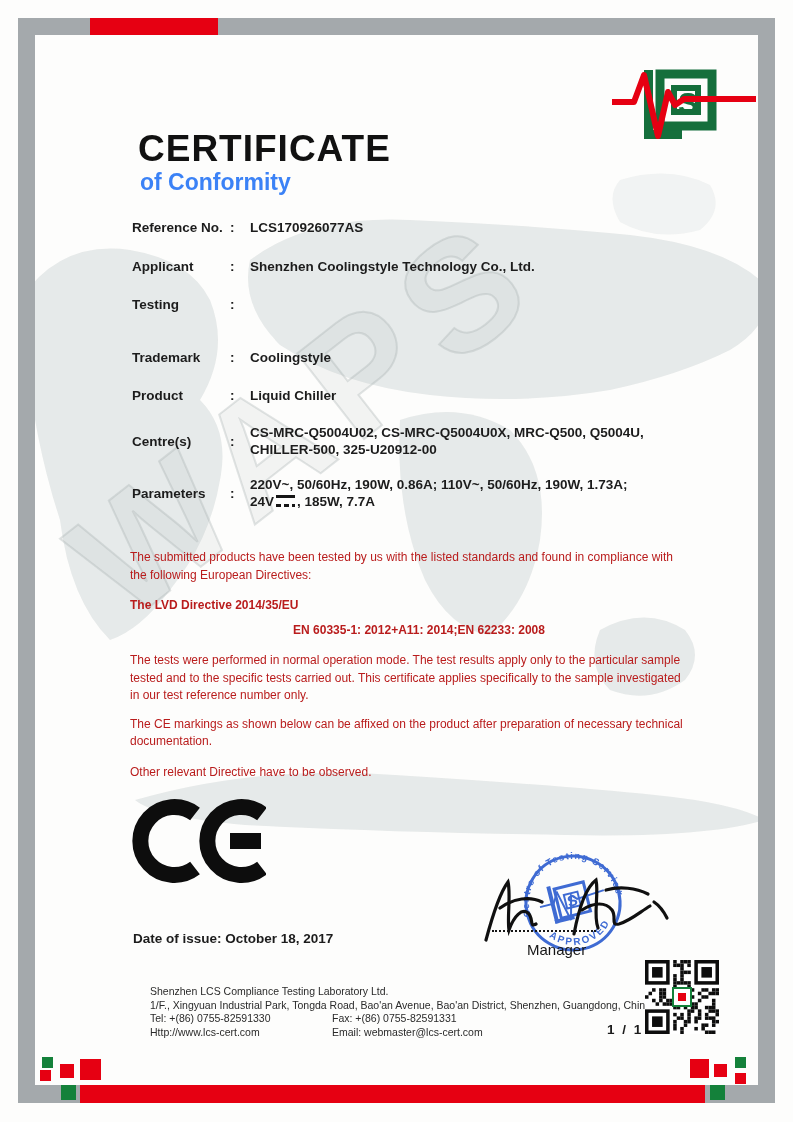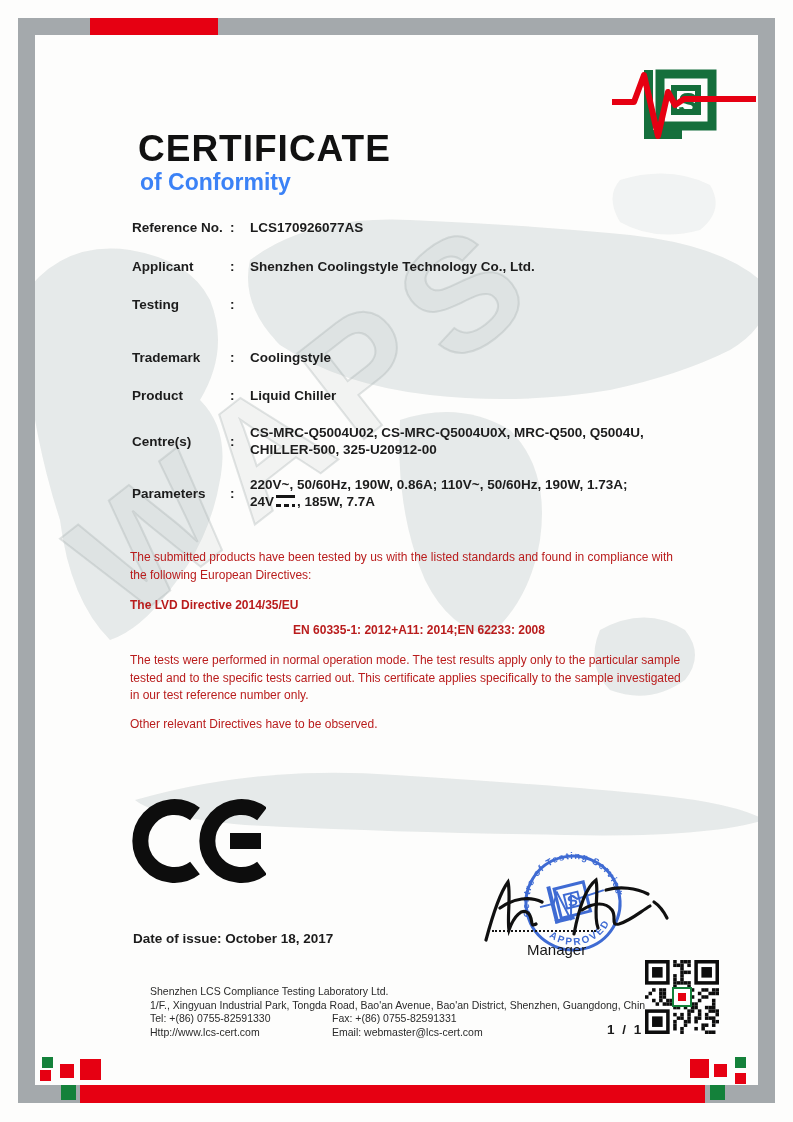--- a/index.html
+++ b/index.html
@@ -167,21 +167,22 @@
     </div>
 
     <div class="bodytext">
       <p>The submitted products have been tested by us with the listed standards and found in compliance with the following European Directives:</p>
       <p class="b-bold">The LVD Directive 2014/35/EU</p>
       <p class="std-row">
         <span>EN 60335-1: 2012+A11: 2014;</span>
         <span>EN 62233: 2008</span>
       </p>
       <p class="p-tests">The tests were performed in normal operation mode. The test results apply only to the particular sample tested and to the specific tests carried out. This certificate applies specifically to the sample investigated in our test reference number only.</p>
-      <p>Other relevant Directives have to be observed.</p>
+      <p class="p-ce">The CE markings as shown below can be affixed on the product after preparation of necessary technical documentation.</p>
+      <p>Other relevant Directive have to be observed.</p>
     </div>
 
     <svg class="ce-mark" width="135" height="95" viewBox="0 0 135 95">
       <g fill="none" stroke="#0d0d0d" stroke-width="16">
         <path d="M64,21 A34,34 0 1 0 64,75"></path>
         <path d="M131,21 A34,34 0 1 0 131,75"></path>
         <path d="M99,48 L130,48"></path>
       </g>
     </svg>
 

